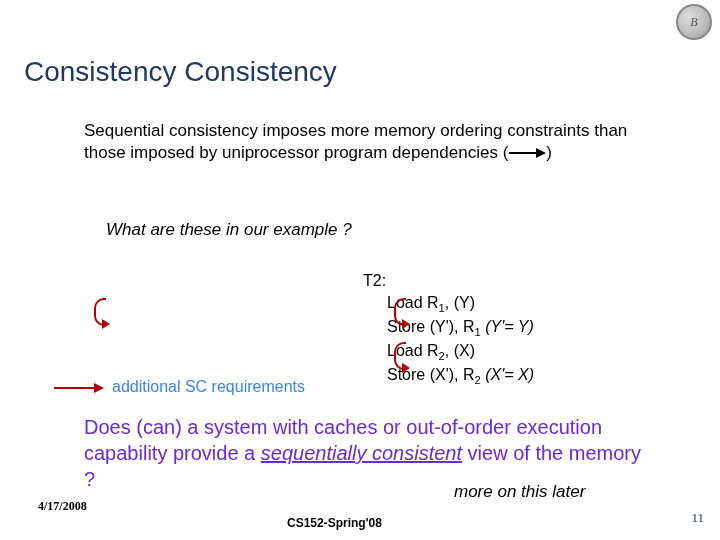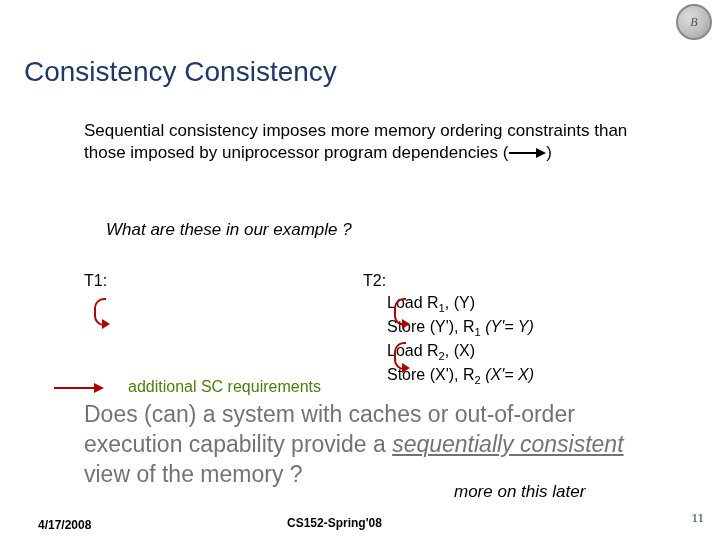--- a/index.html
+++ b/index.html
@@ -66,23 +66,23 @@
     color: #000;
     line-height: 1.35;
   }
   .t1 { top: 270px; left: 84px; }
   .t2 { top: 270px; left: 363px; }
   .t-line { white-space: nowrap; padding-left: 24px; }
   .t-head { padding-left: 0; }
   .additional {
     position: absolute;
     top: 378px;
-    left: 128px;
+    left: 112px;
     font-size: 16px;
-    color: #4d7c0f;
+    color: #3b82f6;
   }
   .red-arrow-line {
     position: absolute;
     background: #b00000;
     height: 2px;
   }
   .red-arrow-head {
     position: absolute;
     width: 0; height: 0;
     border-top: 5px solid transparent;
@@ -98,41 +98,41 @@
   }
   .bracket-tip {
     position: absolute;
     width: 0; height: 0;
     border-top: 5px solid transparent;
     border-bottom: 5px solid transparent;
     border-left: 8px solid #b00000;
   }
   .para2 {
     position: absolute;
-    top: 400px;
+    top: 414px;
     left: 84px;
     width: 570px;
-    font-size: 23px;
-    color: #737373;
+    font-size: 20px;
+    color: #6d28d9;
     line-height: 1.3;
   }
   .more {
     position: absolute;
     top: 482px;
     left: 454px;
     font-size: 17px;
     font-style: italic;
     color: #000;
   }
   .footer-date {
     position: absolute;
-    bottom: 8px;
+    bottom: 26px;
     left: 38px;
     font-size: 12px;
-    font-family: Liberation Sans, sans-serif;
+    font-family: Liberation Serif, serif;
     font-weight: bold;
     color: #000;
   }
   .footer-course {
     position: absolute;
     bottom: 10px;
     left: 287px;
     font-size: 12px;
     font-family: Arial, sans-serif;
     font-weight: bold;
@@ -160,21 +160,20 @@
 <div class="para1">
   <span>Sequential consistency imposes more memory ordering constraints than those imposed by uniprocessor program dependencies (</span><svg class="inline-arrow" width="38" height="12" viewBox="0 0 38 12">
       <line x1="1" y1="6" x2="28" y2="6" stroke="#000" stroke-width="2"></line>
       <polygon points="28,1 38,6 28,11" fill="#000"></polygon>
     </svg><span>)</span>
 </div>
 
 <div class="question">What are these in our example ?</div>
 
 <div class="t-block t1">
-  <div class="t-line t-head">T1:</div>
 </div>
 
 <div class="t-block t2">
   <div class="t-line t-head">T2:</div>
   <div class="t-line">
     <span>Load R</span><sub>1</sub><span>, (Y)</span>
   </div>
   <div class="t-line">
     <span>Store (Y'), R</span><sub>1</sub>&nbsp;<span class="ital">(Y'= Y)</span>
   </div>

